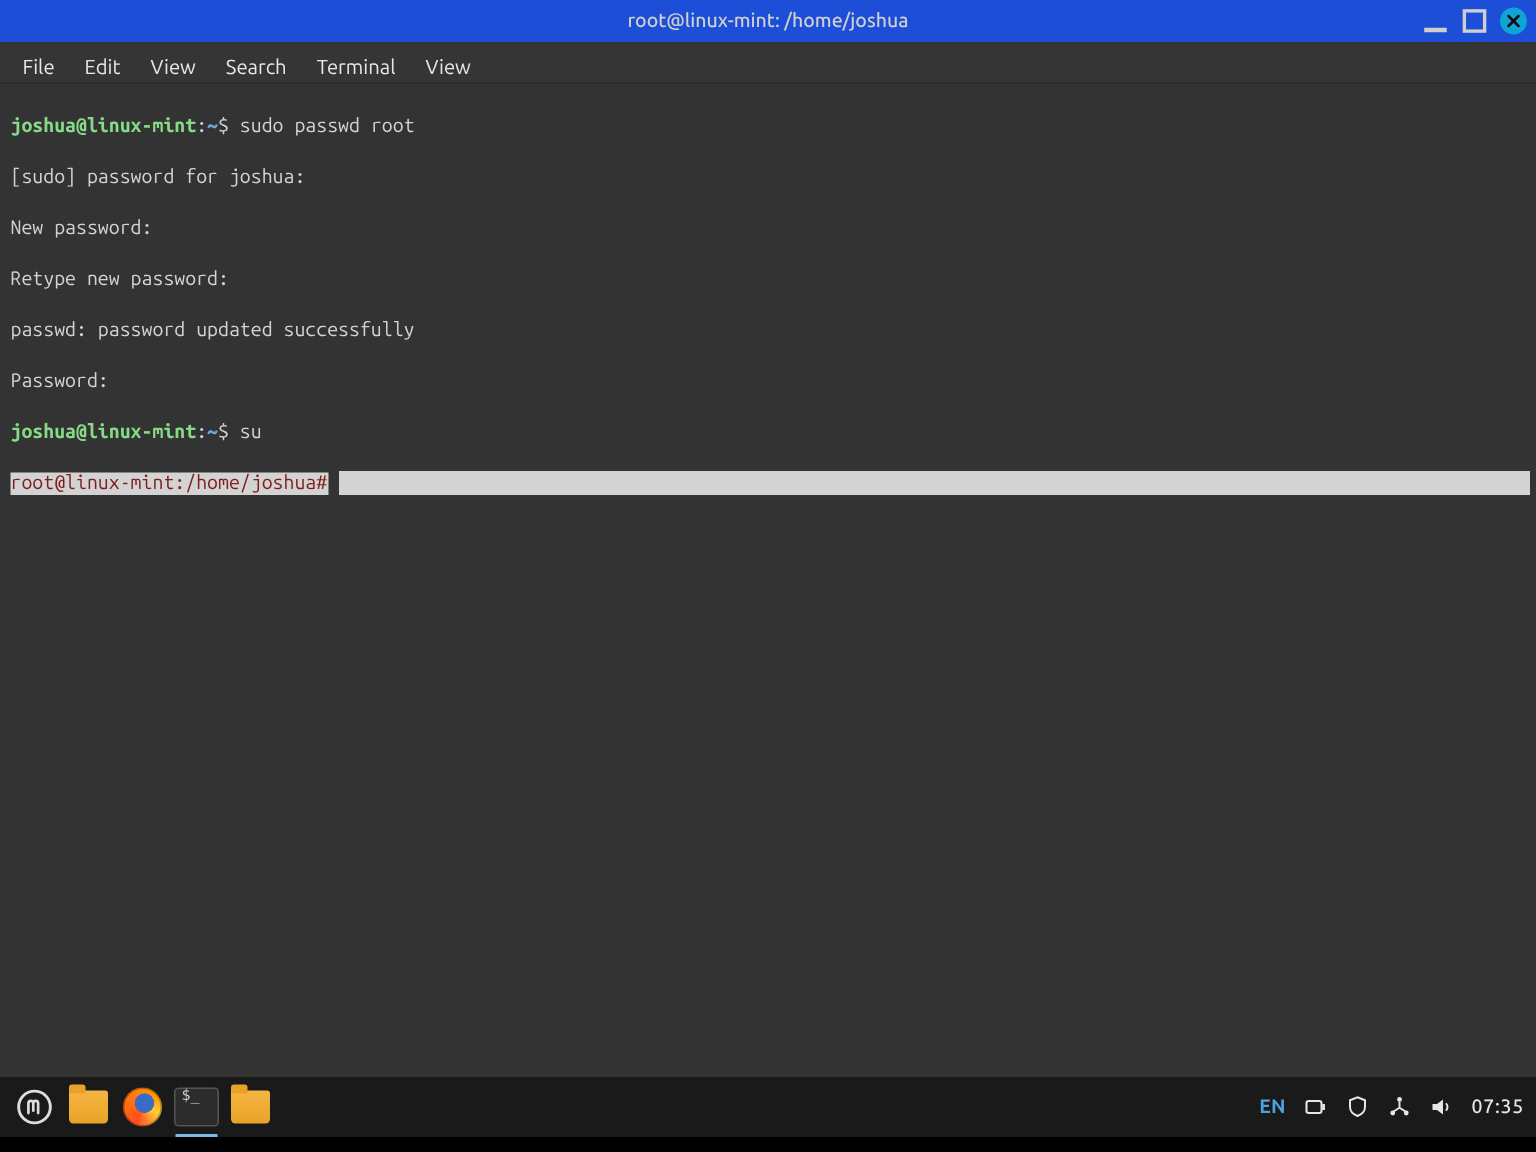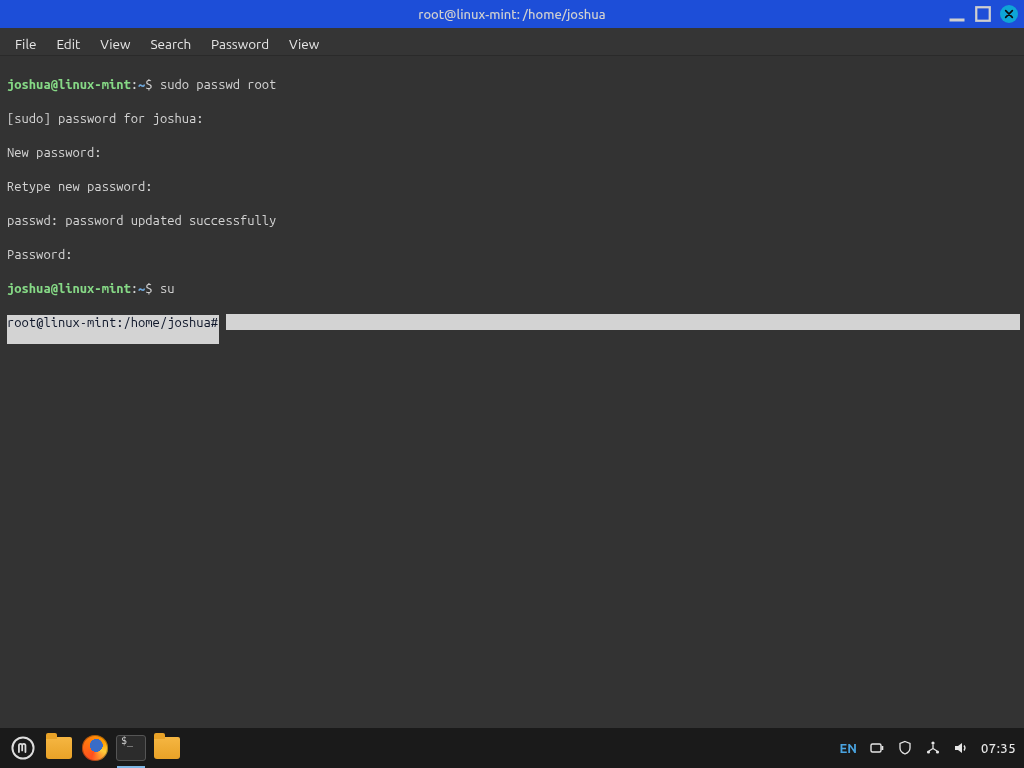--- a/index.html
+++ b/index.html
@@ -89,33 +89,33 @@
   }
   .terminal .line { display: block; }
   .p-user { color: #86d986; font-weight: bold; }
   .p-path { color: #6fa8dc; font-weight: bold; }
   .p-sym  { color: #d3d3d3; }
   .root-prompt {
     display: inline;
   }
   .root-prompt .inv {
     background: #d3d3d3;
-    color: #0f172a;
-    padding: 0 1px 15px 0;
+    color: #7f1d1d;
+    padding: 0 1px 1px 0;
   }
   .cursor-fill {
     display: inline-block;
     background: #d3d3d3;
     color: #d3d3d3;
     height: 16px;
   }
   
   .taskbar {
     position: absolute;
-    left: 0; bottom: 0;
+    left: 0; bottom: 10px;
     width: 1024px;
     height: 40px;
     background: #1a1a1a;
     display: flex;
     align-items: center;
     color: #e6e6e6;
     font-size: 13px;
   }
   .taskbar .left {
     display: flex;
@@ -229,21 +229,21 @@
           </svg>
       </div>
     </div>
   </div>
 
   <div class="menubar">
     <span class="menu-item">File</span>
     <span class="menu-item">Edit</span>
     <span class="menu-item">View</span>
     <span class="menu-item">Search</span>
-    <span class="menu-item">Password</span>
+    <span class="menu-item">Terminal</span>
     <span class="menu-item">View</span>
   </div>
 
   <div class="terminal">
 <span class="line"><span class="p-user">joshua@linux-mint</span><span class="p-sym">:</span><span class="p-path">~</span><span class="p-sym">$ </span><span>sudo passwd root</span></span>
 <span class="line">[sudo] password for joshua:</span>
 <span class="line">New password:</span>
 <span class="line">Retype new password:</span>
 <span class="line">passwd: password updated successfully</span>
 <span class="line">Password:</span>

